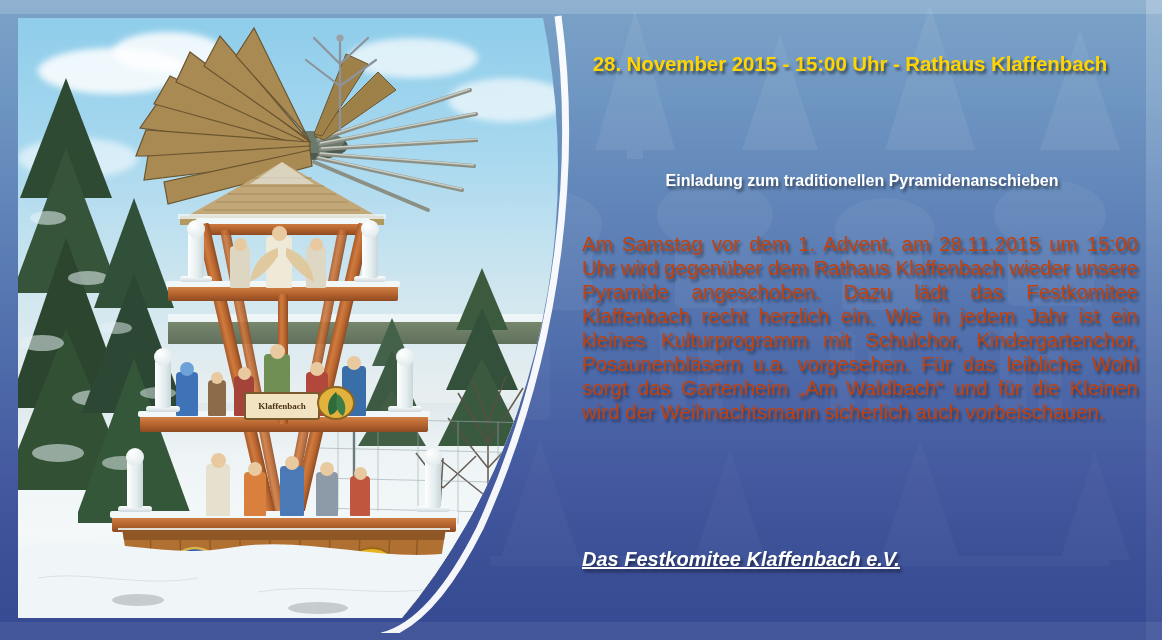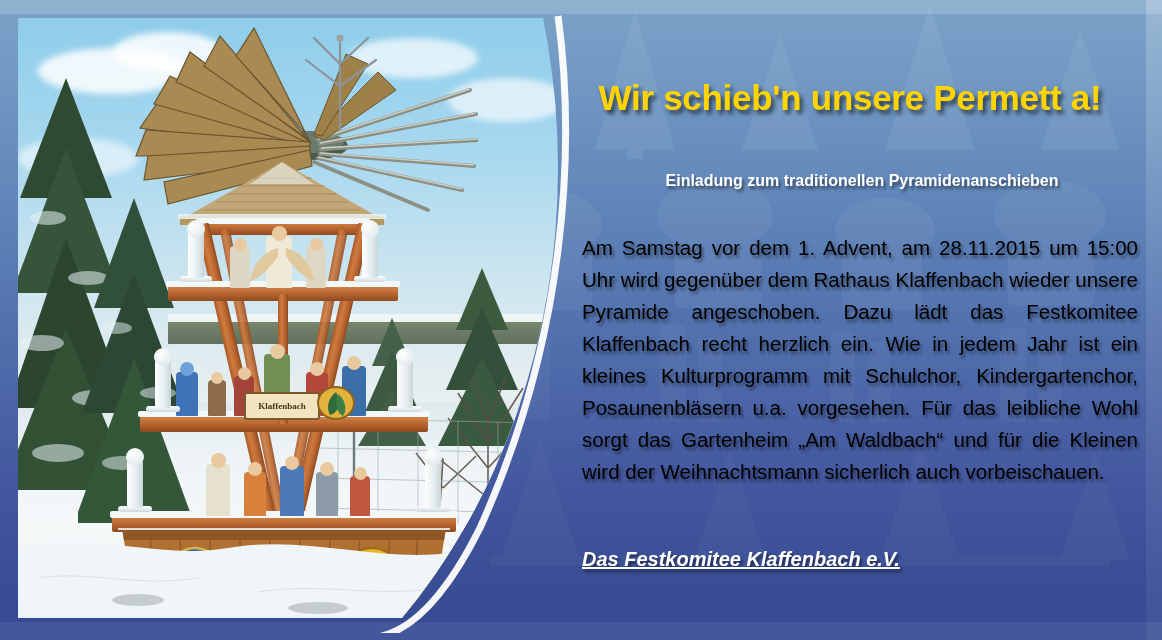--- a/index.html
+++ b/index.html
@@ -107,21 +107,21 @@
     white-space:nowrap;
   }
   #subtitle{
     position:absolute;left:24px;top:172px;width:556px;
     text-align:center;color:#ffffff;font-size:16px;font-weight:bold;
     text-shadow:2px 3px 3px rgba(0,0,0,.5);
     white-space:nowrap;
   }
   #body{
     position:absolute;left:22px;top:232px;width:556px;
-    color:#000000;font-size:20.5px;line-height:32px;text-align:justify;
+    color:#c2410c;font-size:20.5px;line-height:24px;text-align:justify;
     text-shadow:2px 3px 3px rgba(0,0,0,.45);
   }
   #signature{
     position:absolute;left:22px;top:548px;width:556px;
     color:#ffffff;font-size:20px;font-weight:bold;font-style:italic;
     text-shadow:2px 3px 3px rgba(0,0,0,.5);
     text-decoration:underline;
   }
 </style>
 </head>
@@ -435,19 +435,19 @@
 
       </div>
     </div>
 
     <svg id="photo-stroke" viewBox="0 0 580 625">
       <path d="M548,8 C566,140 556,330 470,520 C430,600 396,622 372,628" fill="none" stroke="#ffffff" stroke-width="7" opacity=".95"></path>
     </svg>
   </div>
 
   <div id="text-col">
-    <div id="headline">Wir schieb'n unsere Permett a!</div>
+    <div id="date-line">28. November 2015 - 15:00 Uhr - Rathaus Klaffenbach</div>
     <div id="subtitle">Einladung zum traditionellen Pyramidenanschieben</div>
     <div id="body">Am Samstag vor dem 1. Advent, am 28.11.2015 um 15:00 Uhr wird gegenüber dem Rathaus Klaffenbach wieder unsere Pyramide angeschoben. Dazu lädt das Festkomitee Klaffenbach recht herzlich ein. Wie in jedem Jahr ist ein kleines Kulturprogramm mit Schulchor, Kindergartenchor, Posaunenbläsern u.a. vorgesehen. Für das leibliche Wohl sorgt das Gartenheim „Am Waldbach“ und für die Kleinen wird der Weihnachtsmann sicherlich auch vorbeischauen.</div>
     <div id="signature">Das Festkomitee Klaffenbach e.V.</div>
   </div>
 
 </div>
 
 </body></html>

